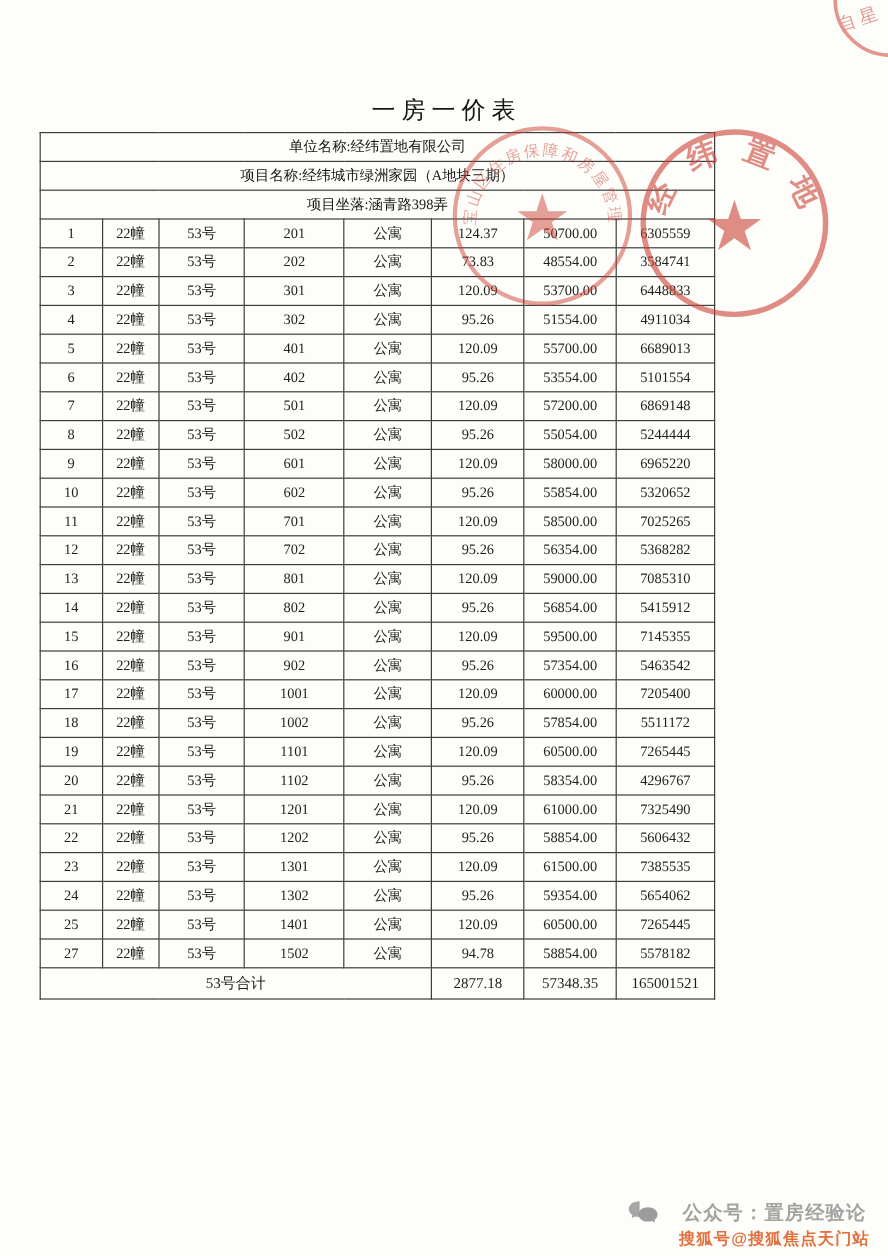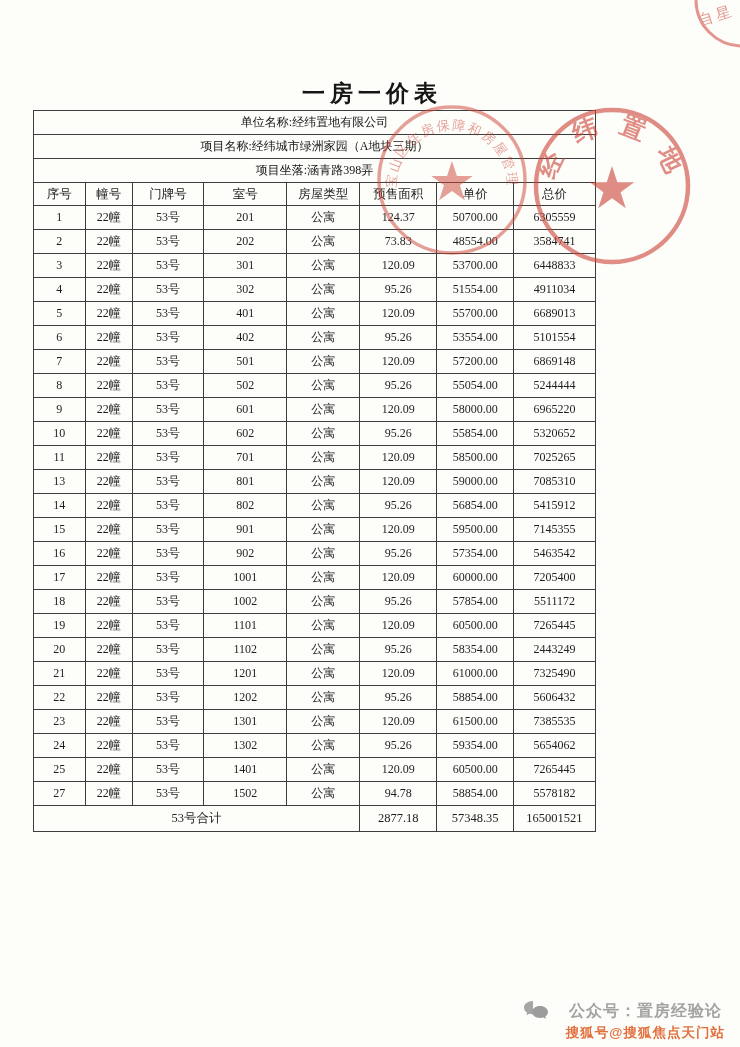--- a/index.html
+++ b/index.html
@@ -3,21 +3,21 @@
 <meta charset="utf-8">
 <style>
   html,body{margin:0;padding:0;background:#e9e9e7;}
   .page{
     position:relative;width:740px;height:1047px;margin:0 auto;
     background:#fdfdfa;overflow:hidden;
     font-family:"Liberation Serif","DejaVu Serif",serif;color:#1e1e1e;
   }
   .title{
     position:absolute;top:78px;left:4px;right:0;text-align:center;
-    font-size:23px;font-weight:bold;letter-spacing:5px;color:#161616;
+    font-size:20px;font-weight:normal;letter-spacing:5px;color:#161616;
   }
   table.price{
     position:absolute;top:110px;left:33px;width:563px;
     border-collapse:collapse;table-layout:fixed;
   }
   table.price td,table.price th{
     border:1px solid #3d3d3d;text-align:center;vertical-align:middle;
     font-size:12px;font-weight:normal;padding:0;height:23px;
     white-space:nowrap;overflow:hidden;
   }
@@ -59,30 +59,20 @@
     <tbody id="tbody">
       <tr>
         <td colspan="8" class="info-cell">单位名称:经纬置地有限公司</td>
       </tr>
       <tr>
         <td colspan="8" class="info-cell">项目名称:经纬城市绿洲家园（A地块三期）</td>
       </tr>
       <tr>
         <td colspan="8" class="info-cell">项目坐落:涵青路398弄</td>
       </tr>
-      <tr id="col-header-row">
-          <th>序号</th>
-          <th>幢号</th>
-          <th>门牌号</th>
-          <th>室号</th>
-          <th>房屋类型</th>
-          <th>预售面积</th>
-          <th>单价</th>
-          <th>总价</th>
-        </tr>
     <tr>
           <td>1</td>
           <td>22幢</td>
           <td>53号</td>
           <td>201</td>
           <td>公寓</td>
           <td>124.37</td>
           <td>50700.00</td>
           <td>6305559</td>
         </tr>
@@ -180,20 +170,30 @@
           <td>11</td>
           <td>22幢</td>
           <td>53号</td>
           <td>701</td>
           <td>公寓</td>
           <td>120.09</td>
           <td>58500.00</td>
           <td>7025265</td>
         </tr>
         <tr>
+          <td>12</td>
+          <td>22幢</td>
+          <td>53号</td>
+          <td>702</td>
+          <td>公寓</td>
+          <td>95.26</td>
+          <td>56354.00</td>
+          <td>5368282</td>
+        </tr>
+        <tr>
           <td>13</td>
           <td>22幢</td>
           <td>53号</td>
           <td>801</td>
           <td>公寓</td>
           <td>120.09</td>
           <td>59000.00</td>
           <td>7085310</td>
         </tr>
         <tr>
@@ -257,21 +257,21 @@
           <td>7265445</td>
         </tr>
         <tr>
           <td>20</td>
           <td>22幢</td>
           <td>53号</td>
           <td>1102</td>
           <td>公寓</td>
           <td>95.26</td>
           <td>58354.00</td>
-          <td>2443249</td>
+          <td>4296767</td>
         </tr>
         <tr>
           <td>21</td>
           <td>22幢</td>
           <td>53号</td>
           <td>1201</td>
           <td>公寓</td>
           <td>120.09</td>
           <td>61000.00</td>
           <td>7325490</td>

